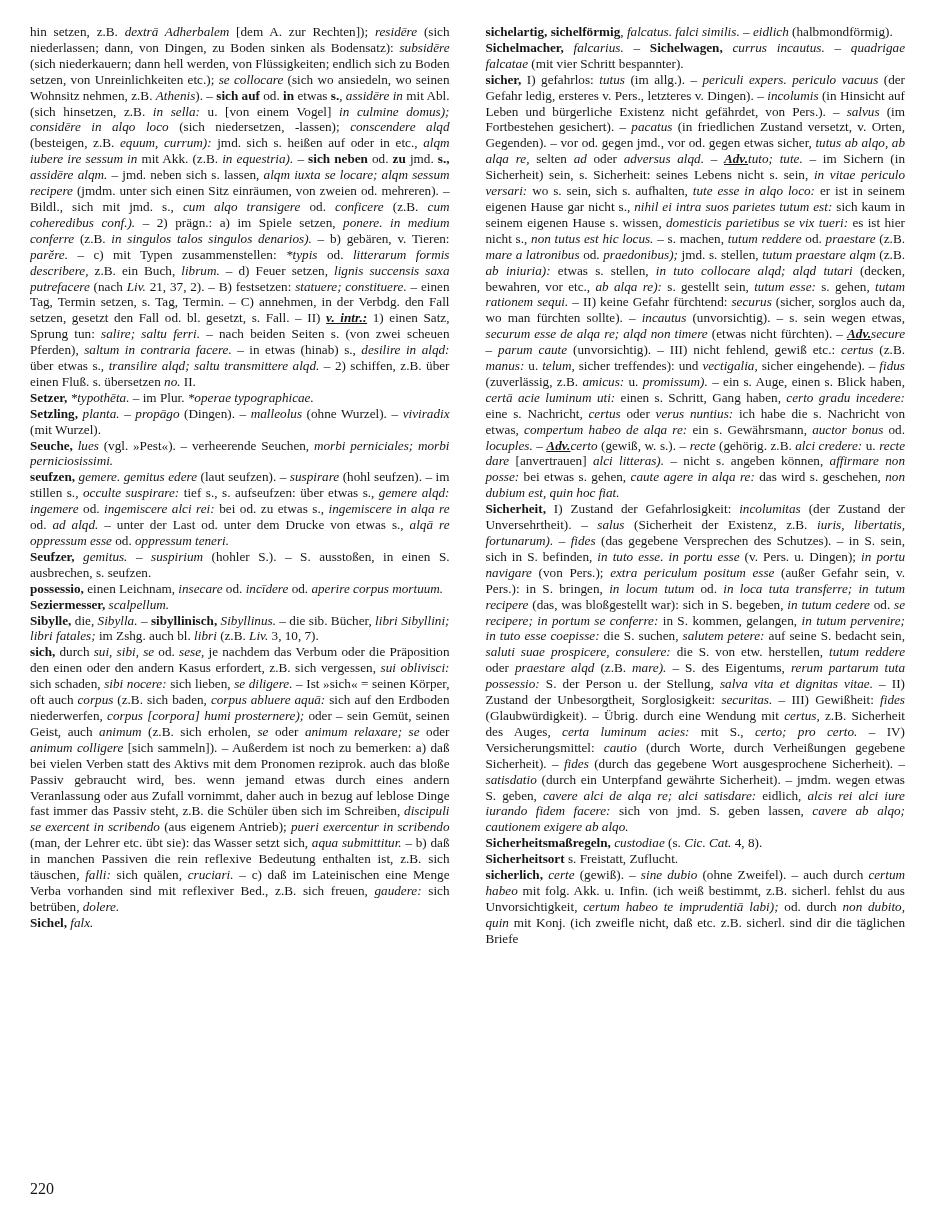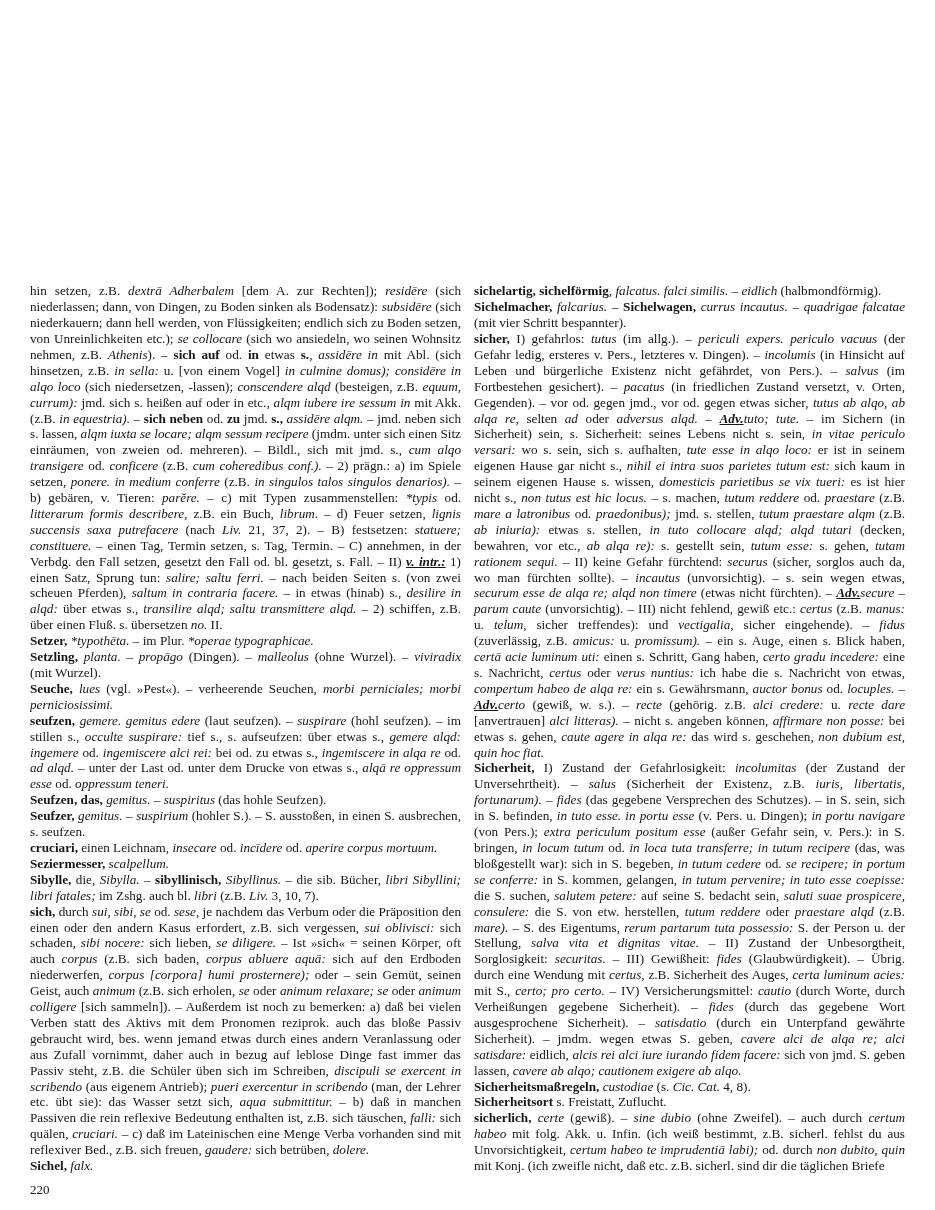--- a/index.html
+++ b/index.html
@@ -12,57 +12,55 @@
   .page {
     position: relative;
     box-sizing: border-box;
     width: 935px; height: 1210px;
     padding: 24px 30px 0 30px;
     background: #ffffff;
     overflow: hidden;
   }
   .columns {
     display: flex;
-    gap: 13px;
+    gap: 36px;
     height: 1150px;
     overflow: hidden;
-    align-items: flex-end;
   }
   .column {
     flex: 1 1 0;
     min-width: 0;
     font-size: 13.2px;
     line-height: 15.9px;
     text-align: justify;
   }
   .entry { margin: 0; text-indent: 0; }
   .seg-b  { font-weight: bold; }
   .seg-i  { font-style: italic; }
   .seg-bi { font-weight: bold; font-style: italic; text-decoration: underline; }
   .page-number {
     position: absolute;
     left: 30px; bottom: 12px;
-    font-size: 13px;
+    font-size: 16px;
     color: #161616;
   }
 </style>
 </head>
 <body>
 
 <div class="page">
   <div class="columns">
     <div class="column">
         <p class="entry"><span>hin setzen, z.B. </span><span class="seg-i">dextrā Adherbalem</span><span> [dem A. zur Rechten]); </span><span class="seg-i">residēre</span><span> (sich niederlassen; dann, von Dingen, zu Boden sinken als Bodensatz): </span><span class="seg-i">subsidēre</span><span> (sich niederkauern; dann hell werden, von Flüssigkeiten; endlich sich zu Boden setzen, von Unreinlichkeiten etc.); </span><span class="seg-i">se collocare</span><span> (sich wo ansiedeln, wo seinen Wohnsitz nehmen, z.B. </span><span class="seg-i">Athenis</span><span>). – </span><span class="seg-b">sich auf</span><span> od. </span><span class="seg-b">in</span><span> etwas </span><span class="seg-b">s.</span><span>, </span><span class="seg-i">assidēre in</span><span> mit Abl. (sich hinsetzen, z.B. </span><span class="seg-i">in sella:</span><span> u. [von einem Vogel] </span><span class="seg-i">in culmine domus); considēre in alqo loco</span><span> (sich niedersetzen, -lassen); </span><span class="seg-i">conscendere alqd</span><span> (besteigen, z.B. </span><span class="seg-i">equum, currum):</span><span> jmd. sich s. heißen auf oder in etc., </span><span class="seg-i">alqm iubere ire sessum in</span><span> mit Akk. (z.B. </span><span class="seg-i">in equestria).</span><span> – </span><span class="seg-b">sich neben</span><span> od. </span><span class="seg-b">zu</span><span> jmd. </span><span class="seg-b">s.,</span><span> </span><span class="seg-i">assidēre alqm.</span><span> – jmd. neben sich s. lassen, </span><span class="seg-i">alqm iuxta se locare; alqm sessum recipere</span><span> (jmdm. unter sich einen Sitz einräumen, von zweien od. mehreren). – Bildl., sich mit jmd. s., </span><span class="seg-i">cum alqo transigere</span><span> od. </span><span class="seg-i">conficere</span><span> (z.B. </span><span class="seg-i">cum coheredibus conf.).</span><span> – 2) prägn.: a) im Spiele setzen, </span><span class="seg-i">ponere. in medium conferre</span><span> (z.B. </span><span class="seg-i">in singulos talos singulos denarios).</span><span> – b) gebären, v. Tieren: </span><span class="seg-i">parĕre.</span><span> – c) mit Typen zusammenstellen: </span><span class="seg-i">*typis</span><span> od. </span><span class="seg-i">litterarum formis describere,</span><span> z.B. ein Buch, </span><span class="seg-i">librum.</span><span> – d) Feuer setzen, </span><span class="seg-i">lignis succensis saxa putrefacere</span><span> (nach </span><span class="seg-i">Liv.</span><span> 21, 37, 2). – B) festsetzen: </span><span class="seg-i">statuere; constituere.</span><span> – einen Tag, Termin setzen, s. Tag, Termin. – C) annehmen, in der Verbdg. den Fall setzen, gesetzt den Fall od. bl. gesetzt, s. Fall. – II) </span><span class="seg-bi">v. intr.:</span><span> 1) einen Satz, Sprung tun: </span><span class="seg-i">salire; saltu ferri.</span><span> – nach beiden Seiten s. (von zwei scheuen Pferden), </span><span class="seg-i">saltum in contraria facere.</span><span> – in etwas (hinab) s., </span><span class="seg-i">desilire in alqd:</span><span> über etwas s., </span><span class="seg-i">transilire alqd; saltu transmittere alqd.</span><span> – 2) schiffen, z.B. über einen Fluß. s. übersetzen </span><span class="seg-i">no.</span><span> II.</span></p>
         <p class="entry"><span class="seg-b">Setzer,</span><span> </span><span class="seg-i">*typothēta.</span><span> – im Plur. </span><span class="seg-i">*operae typographicae.</span></p>
         <p class="entry"><span class="seg-b">Setzling,</span><span> </span><span class="seg-i">planta.</span><span> – </span><span class="seg-i">propāgo</span><span> (Dingen). – </span><span class="seg-i">malleolus</span><span> (ohne Wurzel). – </span><span class="seg-i">viviradix</span><span> (mit Wurzel).</span></p>
         <p class="entry"><span class="seg-b">Seuche,</span><span> </span><span class="seg-i">lues</span><span> (vgl. »Pest«). – verheerende Seuchen, </span><span class="seg-i">morbi perniciales; morbi perniciosissimi.</span></p>
         <p class="entry"><span class="seg-b">seufzen,</span><span> </span><span class="seg-i">gemere. gemitus edere</span><span> (laut seufzen). – </span><span class="seg-i">suspirare</span><span> (hohl seufzen). – im stillen s., </span><span class="seg-i">occulte suspirare:</span><span> tief s., s. aufseufzen: über etwas s., </span><span class="seg-i">gemere alqd: ingemere</span><span> od. </span><span class="seg-i">ingemiscere alci rei:</span><span> bei od. zu etwas s., </span><span class="seg-i">ingemiscere in alqa re</span><span> od. </span><span class="seg-i">ad alqd.</span><span> – unter der Last od. unter dem Drucke von etwas s., </span><span class="seg-i">alqā re oppressum esse</span><span> od. </span><span class="seg-i">oppressum teneri.</span></p>
-        <p class="entry"><span class="seg-b">Seufzen, das,</span><span> </span><span class="seg-i">gemitus.</span><span> – </span><span class="seg-i">suspiritus</span><span> (das hohle Seufzen).</span></p>
         <p class="entry"><span class="seg-b">Seufzer,</span><span> </span><span class="seg-i">gemitus.</span><span> – </span><span class="seg-i">suspirium</span><span> (hohler S.). – S. ausstoßen, in einen S. ausbrechen, s. seufzen.</span></p>
-        <p class="entry"><span class="seg-b">cruciari,</span><span> einen Leichnam, </span><span class="seg-i">insecare</span><span> od. </span><span class="seg-i">incīdere</span><span> od. </span><span class="seg-i">aperire corpus mortuum.</span></p>
+        <p class="entry"><span class="seg-b">possessio,</span><span> einen Leichnam, </span><span class="seg-i">insecare</span><span> od. </span><span class="seg-i">incīdere</span><span> od. </span><span class="seg-i">aperire corpus mortuum.</span></p>
         <p class="entry"><span class="seg-b">Seziermesser,</span><span> </span><span class="seg-i">scalpellum.</span></p>
         <p class="entry"><span class="seg-b">Sibylle,</span><span> die, </span><span class="seg-i">Sibylla.</span><span> – </span><span class="seg-b">sibyllinisch,</span><span> </span><span class="seg-i">Sibyllinus.</span><span> – die sib. Bücher, </span><span class="seg-i">libri Sibyllini; libri fatales;</span><span> im Zshg. auch bl. </span><span class="seg-i">libri</span><span> (z.B. </span><span class="seg-i">Liv.</span><span> 3, 10, 7).</span></p>
         <p class="entry"><span class="seg-b">sich,</span><span> durch </span><span class="seg-i">sui, sibi, se</span><span> od. </span><span class="seg-i">sese,</span><span> je nachdem das Verbum oder die Präposition den einen oder den andern Kasus erfordert, z.B. sich vergessen, </span><span class="seg-i">sui oblivisci:</span><span> sich schaden, </span><span class="seg-i">sibi nocere:</span><span> sich lieben, </span><span class="seg-i">se diligere.</span><span> – Ist »sich« = seinen Körper, oft auch </span><span class="seg-i">corpus</span><span> (z.B. sich baden, </span><span class="seg-i">corpus abluere aquā:</span><span> sich auf den Erdboden niederwerfen, </span><span class="seg-i">corpus [corpora] humi prosternere);</span><span> oder – sein Gemüt, seinen Geist, auch </span><span class="seg-i">animum</span><span> (z.B. sich erholen, </span><span class="seg-i">se</span><span> oder </span><span class="seg-i">animum relaxare; se</span><span> oder </span><span class="seg-i">animum colligere</span><span> [sich sammeln]). – Außerdem ist noch zu bemerken: a) daß bei vielen Verben statt des Aktivs mit dem Pronomen reziprok. auch das bloße Passiv gebraucht wird, bes. wenn jemand etwas durch eines andern Veranlassung oder aus Zufall vornimmt, daher auch in bezug auf leblose Dinge fast immer das Passiv steht, z.B. die Schüler üben sich im Schreiben, </span><span class="seg-i">discipuli se exercent in scribendo</span><span> (aus eigenem Antrieb); </span><span class="seg-i">pueri exercentur in scribendo</span><span> (man, der Lehrer etc. übt sie): das Wasser setzt sich, </span><span class="seg-i">aqua submittitur.</span><span> – b) daß in manchen Passiven die rein reflexive Bedeutung enthalten ist, z.B. sich täuschen, </span><span class="seg-i">falli:</span><span> sich quälen, </span><span class="seg-i">cruciari.</span><span> – c) daß im Lateinischen eine Menge Verba vorhanden sind mit reflexiver Bed., z.B. sich freuen, </span><span class="seg-i">gaudere:</span><span> sich betrüben, </span><span class="seg-i">dolere.</span></p>
         <p class="entry"><span class="seg-b">Sichel,</span><span> </span><span class="seg-i">falx.</span></p>
       </div>
     <div class="column">
         <p class="entry"><span class="seg-b">sichelartig, sichelförmig</span><span>, </span><span class="seg-i">falcatus. falci similis.</span><span> – </span><span class="seg-i">eidlich</span><span> (halbmondförmig).</span></p>
         <p class="entry"><span class="seg-b">Sichelmacher,</span><span> </span><span class="seg-i">falcarius.</span><span> – </span><span class="seg-b">Sichelwagen,</span><span> </span><span class="seg-i">currus incautus.</span><span> – </span><span class="seg-i">quadrigae falcatae</span><span> (mit vier Schritt bespannter).</span></p>
         <p class="entry"><span class="seg-b">sicher,</span><span> I) gefahrlos: </span><span class="seg-i">tutus</span><span> (im allg.). – </span><span class="seg-i">periculi expers. periculo vacuus</span><span> (der Gefahr ledig, ersteres v. Pers., letzteres v. Dingen). – </span><span class="seg-i">incolumis</span><span> (in Hinsicht auf Leben und bürgerliche Existenz nicht gefährdet, von Pers.). – </span><span class="seg-i">salvus</span><span> (im Fortbestehen gesichert). – </span><span class="seg-i">pacatus</span><span> (in friedlichen Zustand versetzt, v. Orten, Gegenden). – vor od. gegen jmd., vor od. gegen etwas sicher, </span><span class="seg-i">tutus ab alqo, ab alqa re,</span><span> selten </span><span class="seg-i">ad</span><span> oder </span><span class="seg-i">adversus alqd.</span><span> – </span><span class="seg-bi">Adv.</span><span class="seg-i">tuto; tute.</span><span> – im Sichern (in Sicherheit) sein, s. Sicherheit: seines Lebens nicht s. sein, </span><span class="seg-i">in vitae periculo versari:</span><span> wo s. sein, sich s. aufhalten, </span><span class="seg-i">tute esse in alqo loco:</span><span> er ist in seinem eigenen Hause gar nicht s., </span><span class="seg-i">nihil ei intra suos parietes tutum est:</span><span> sich kaum in seinem eigenen Hause s. wissen, </span><span class="seg-i">domesticis parietibus se vix tueri:</span><span> es ist hier nicht s., </span><span class="seg-i">non tutus est hic locus.</span><span> – s. machen, </span><span class="seg-i">tutum reddere</span><span> od. </span><span class="seg-i">praestare</span><span> (z.B. </span><span class="seg-i">mare a latronibus</span><span> od. </span><span class="seg-i">praedonibus);</span><span> jmd. s. stellen, </span><span class="seg-i">tutum praestare alqm</span><span> (z.B. </span><span class="seg-i">ab iniuria):</span><span> etwas s. stellen, </span><span class="seg-i">in tuto collocare alqd; alqd tutari</span><span> (decken, bewahren, vor etc., </span><span class="seg-i">ab alqa re):</span><span> s. gestellt sein, </span><span class="seg-i">tutum esse:</span><span> s. gehen, </span><span class="seg-i">tutam rationem sequi.</span><span> – II) keine Gefahr fürchtend: </span><span class="seg-i">securus</span><span> (sicher, sorglos auch da, wo man fürchten sollte). – </span><span class="seg-i">incautus</span><span> (unvorsichtig). – s. sein wegen etwas, </span><span class="seg-i">securum esse de alqa re; alqd non timere</span><span> (etwas nicht fürchten). – </span><span class="seg-bi">Adv.</span><span class="seg-i">secure – parum caute</span><span> (unvorsichtig). – III) nicht fehlend, gewiß etc.: </span><span class="seg-i">certus</span><span> (z.B. </span><span class="seg-i">manus:</span><span> u. </span><span class="seg-i">telum,</span><span> sicher treffendes): und </span><span class="seg-i">vectigalia,</span><span> sicher eingehende). – </span><span class="seg-i">fidus</span><span> (zuverlässig, z.B. </span><span class="seg-i">amicus:</span><span> u. </span><span class="seg-i">promissum).</span><span> – ein s. Auge, einen s. Blick haben, </span><span class="seg-i">certā acie luminum uti:</span><span> einen s. Schritt, Gang haben, </span><span class="seg-i">certo gradu incedere:</span><span> eine s. Nachricht, </span><span class="seg-i">certus</span><span> oder </span><span class="seg-i">verus nuntius:</span><span> ich habe die s. Nachricht von etwas, </span><span class="seg-i">compertum habeo de alqa re:</span><span> ein s. Gewährsmann, </span><span class="seg-i">auctor bonus</span><span> od. </span><span class="seg-i">locuples.</span><span> – </span><span class="seg-bi">Adv.</span><span class="seg-i">certo</span><span> (gewiß, w. s.). – </span><span class="seg-i">recte</span><span> (gehörig. z.B. </span><span class="seg-i">alci credere:</span><span> u. </span><span class="seg-i">recte dare</span><span> [anvertrauen] </span><span class="seg-i">alci litteras).</span><span> – nicht s. angeben können, </span><span class="seg-i">affirmare non posse:</span><span> bei etwas s. gehen, </span><span class="seg-i">caute agere in alqa re:</span><span> das wird s. geschehen, </span><span class="seg-i">non dubium est, quin hoc fiat.</span></p>
         <p class="entry"><span class="seg-b">Sicherheit,</span><span> I) Zustand der Gefahrlosigkeit: </span><span class="seg-i">incolumitas</span><span> (der Zustand der Unversehrtheit). – </span><span class="seg-i">salus</span><span> (Sicherheit der Existenz, z.B. </span><span class="seg-i">iuris, libertatis, fortunarum).</span><span> – </span><span class="seg-i">fides</span><span> (das gegebene Versprechen des Schutzes). – in S. sein, sich in S. befinden, </span><span class="seg-i">in tuto esse. in portu esse</span><span> (v. Pers. u. Dingen); </span><span class="seg-i">in portu navigare</span><span> (von Pers.); </span><span class="seg-i">extra periculum positum esse</span><span> (außer Gefahr sein, v. Pers.): in S. bringen, </span><span class="seg-i">in locum tutum</span><span> od. </span><span class="seg-i">in loca tuta transferre; in tutum recipere</span><span> (das, was bloßgestellt war): sich in S. begeben, </span><span class="seg-i">in tutum cedere</span><span> od. </span><span class="seg-i">se recipere; in portum se conferre:</span><span> in S. kommen, gelangen, </span><span class="seg-i">in tutum pervenire; in tuto esse coepisse:</span><span> die S. suchen, </span><span class="seg-i">salutem petere:</span><span> auf seine S. bedacht sein, </span><span class="seg-i">saluti suae prospicere, consulere:</span><span> die S. von etw. herstellen, </span><span class="seg-i">tutum reddere</span><span> oder </span><span class="seg-i">praestare alqd</span><span> (z.B. </span><span class="seg-i">mare).</span><span> – S. des Eigentums, </span><span class="seg-i">rerum partarum tuta possessio:</span><span> S. der Person u. der Stellung, </span><span class="seg-i">salva vita et dignitas vitae.</span><span> – II) Zustand der Unbesorgtheit, Sorglosigkeit: </span><span class="seg-i">securitas.</span><span> – III) Gewißheit: </span><span class="seg-i">fides</span><span> (Glaubwürdigkeit). – Übrig. durch eine Wendung mit </span><span class="seg-i">certus,</span><span> z.B. Sicherheit des Auges, </span><span class="seg-i">certa luminum acies:</span><span> mit S., </span><span class="seg-i">certo; pro certo.</span><span> – IV) Versicherungsmittel: </span><span class="seg-i">cautio</span><span> (durch Worte, durch Verheißungen gegebene Sicherheit). – </span><span class="seg-i">fides</span><span> (durch das gegebene Wort ausgesprochene Sicherheit). – </span><span class="seg-i">satisdatio</span><span> (durch ein Unterpfand gewährte Sicherheit). – jmdm. wegen etwas S. geben, </span><span class="seg-i">cavere alci de alqa re; alci satisdare:</span><span> eidlich, </span><span class="seg-i">alcis rei alci iure iurando fidem facere:</span><span> sich von jmd. S. geben lassen, </span><span class="seg-i">cavere ab alqo; cautionem exigere ab alqo.</span></p>

